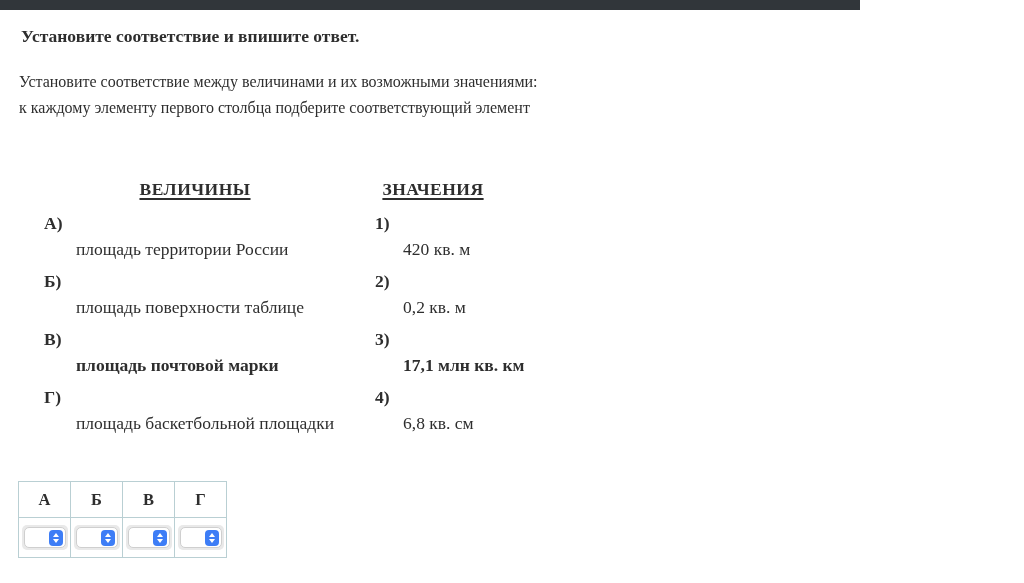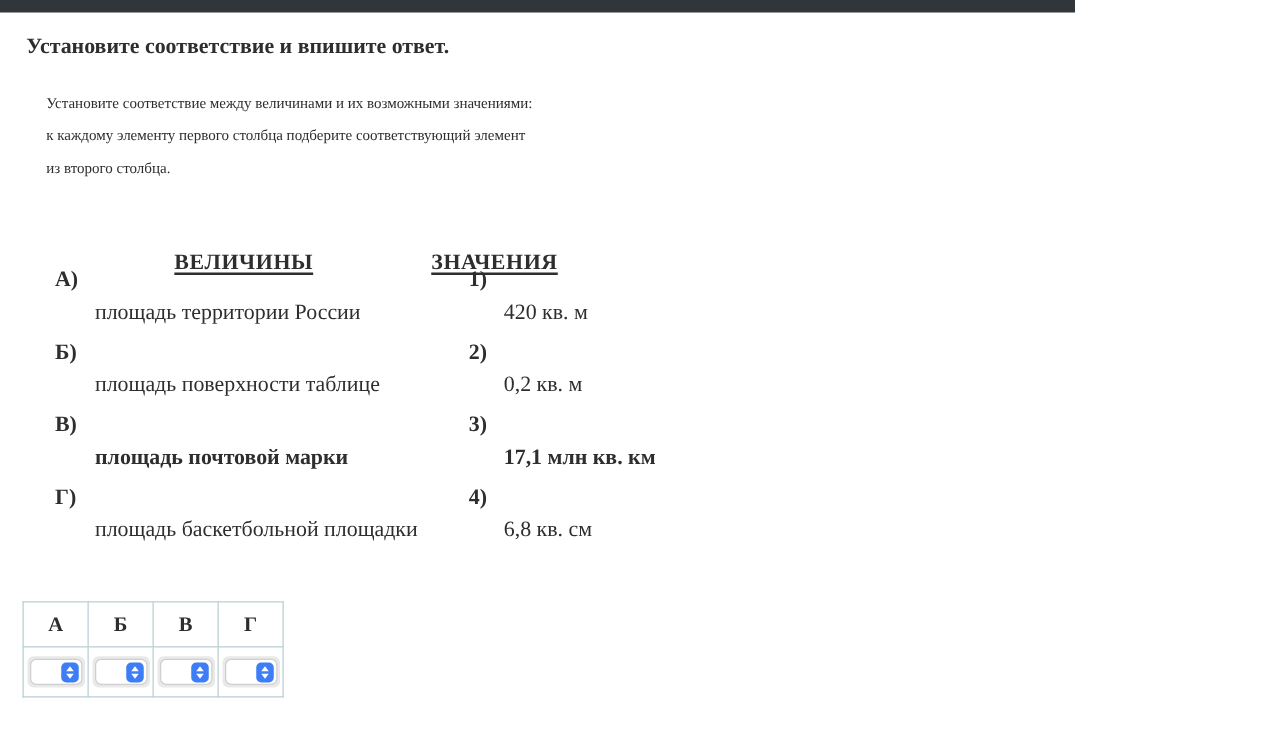--- a/index.html
+++ b/index.html
@@ -4,26 +4,26 @@
 <style>
   * { margin:0; padding:0; box-sizing:border-box; }
   html,body { background:#ffffff; }
   body { font-family:"Liberation Serif","DejaVu Serif",serif; color:#333333; }
   .screen { position:relative; width:860px; height:583px; background:#ffffff; overflow:hidden; }
 
   .top-bar { position:absolute; left:0; top:0; width:1024px; height:10px; background:#31363a; }
 
   .title { position:absolute; left:21px; top:26px; font-size:17.5px; font-weight:bold; color:#2e2e2e; }
 
-  .intro { position:absolute; left:37px; top:69px; font-size:12px; line-height:26px; color:#2e2e2e; }
+  .intro { position:absolute; left:19px; top:69px; font-size:16px; line-height:26px; color:#2e2e2e; }
 
   .col-header { position:absolute; top:179px; font-size:17.5px; font-weight:bold; letter-spacing:0.5px;
-                text-decoration:underline; text-underline-offset:3px; text-decoration-thickness:1.5px; color:#2e2e2e;margin-top:20px; }
+                text-decoration:underline; text-underline-offset:3px; text-decoration-thickness:1.5px; color:#2e2e2e; }
   .col-header.left  { left:85px;  width:220px; text-align:center; }
-  .col-header.right { left:345px; width:220px; text-align:left; }
+  .col-header.right { left:323px; width:220px; text-align:center; }
 
   .pair-letter   { position:absolute; left:44px;  font-size:17.5px; font-weight:bold; color:#2e2e2e; }
   .pair-quantity { position:absolute; left:76px;  font-size:17.5px; color:#2e2e2e; }
   .pair-number   { position:absolute; left:375px; font-size:17.5px; font-weight:bold; color:#2e2e2e; }
   .pair-value    { position:absolute; left:403px; font-size:17.5px; color:#2e2e2e; }
 
   .row0 .pair-letter, .row0 .pair-number { top:213px; }
   .row0 .pair-quantity, .row0 .pair-value { top:239px; }
   .row1 .pair-letter, .row1 .pair-number { top:271px; }
   .row1 .pair-quantity, .row1 .pair-value { top:297px; }
@@ -57,21 +57,20 @@
 
 <div class="screen">
 
   <div class="top-bar"></div>
 
   <div class="title">Установите соответствие и впишите ответ.</div>
 
   <div class="intro">
     <div>Установите соответствие между величинами и их возможными значениями:</div>
     <div>к каждому элементу первого столбца подберите соответствующий элемент</div>
-    <div>из второго столбца.</div>
   </div>
 
   <div class="col-header left">ВЕЛИЧИНЫ</div>
   <div class="col-header right">ЗНАЧЕНИЯ</div>
 
   <div class="row0">
     <span class="pair-letter">А)</span>
     <span class="pair-quantity">площадь территории России</span>
     <span class="pair-number">1)</span>
     <span class="pair-value">420 кв. м</span>

